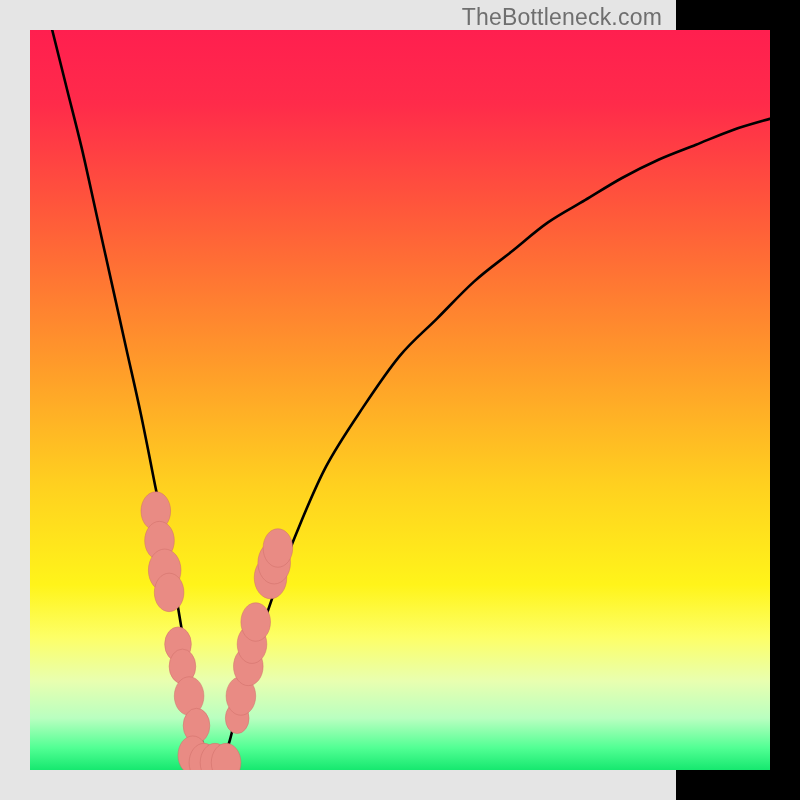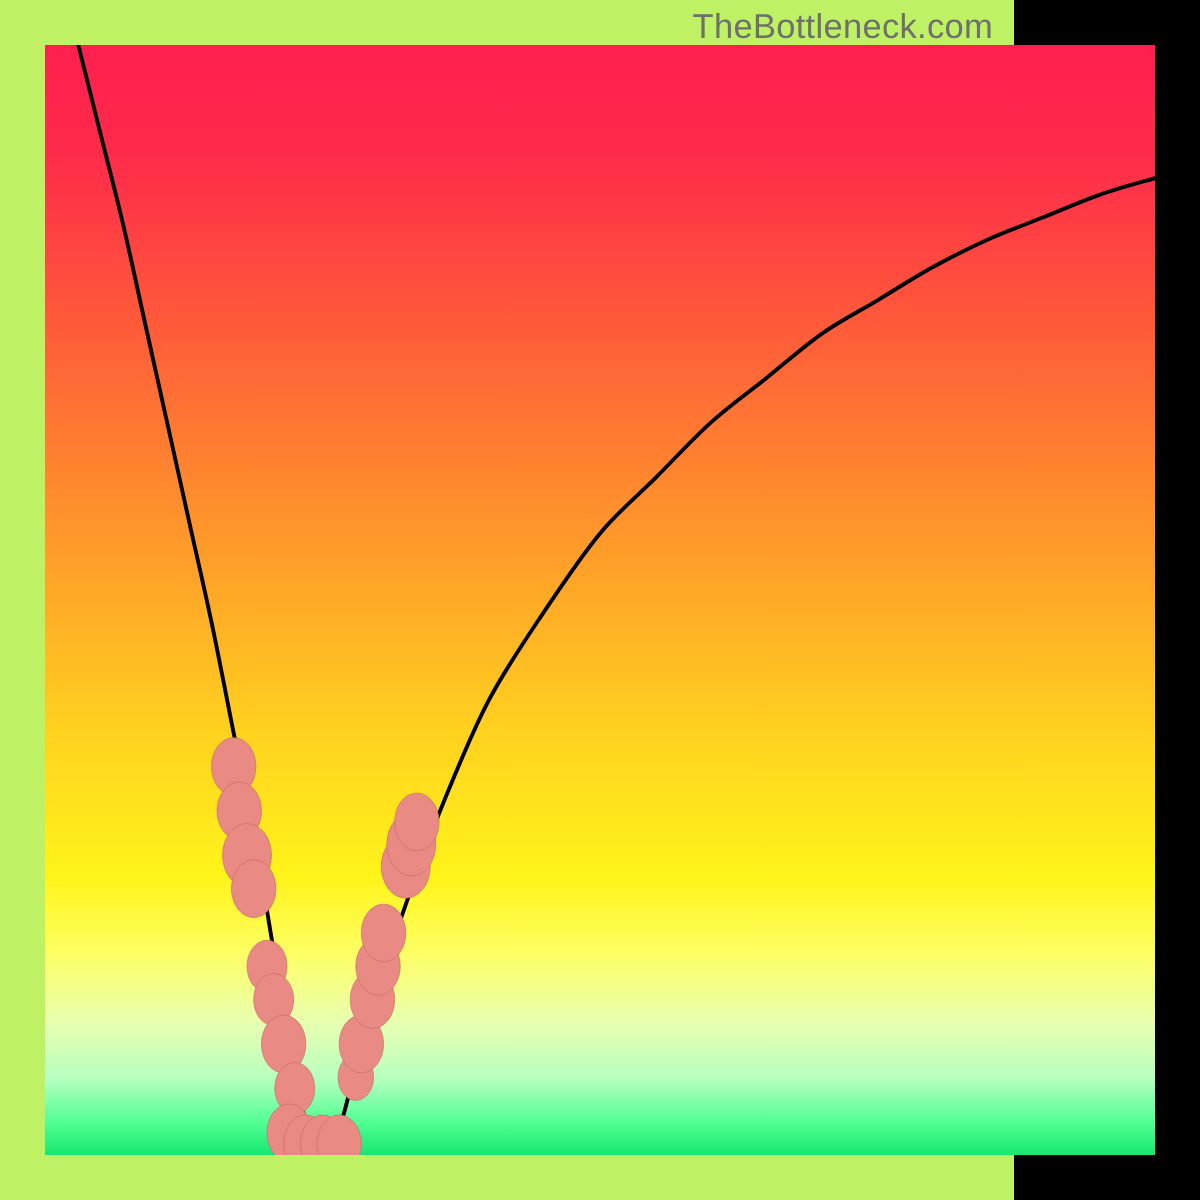--- a/index.html
+++ b/index.html
@@ -8,21 +8,21 @@
     width: 800px;
     height: 800px;
     overflow: hidden;
     background: #000;
     font-family: Arial, Helvetica, sans-serif;
   }
   .frame {
     position: relative;
     width: 676px;
     height: 800px;
-    background: #bef264;
+    background: #e5e5e5;
   }
   .watermark {
     position: absolute;
     top: 4px;
     right: 14px;
     color: #6f6f6f;
     font-size: 23px;
     font-weight: 500;
     letter-spacing: 0.2px;
     z-index: 10;

